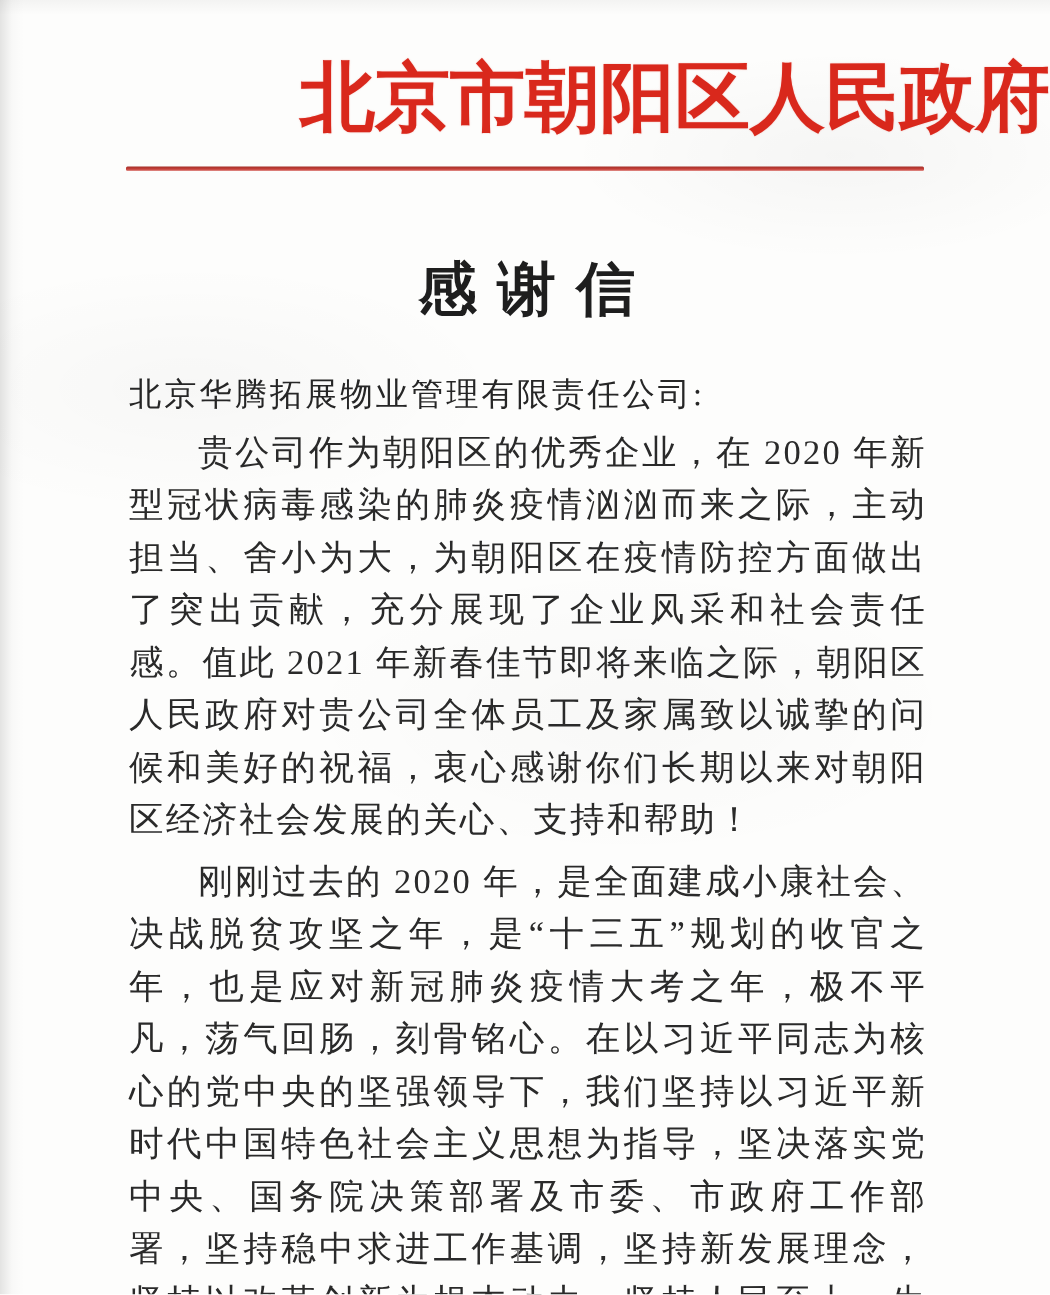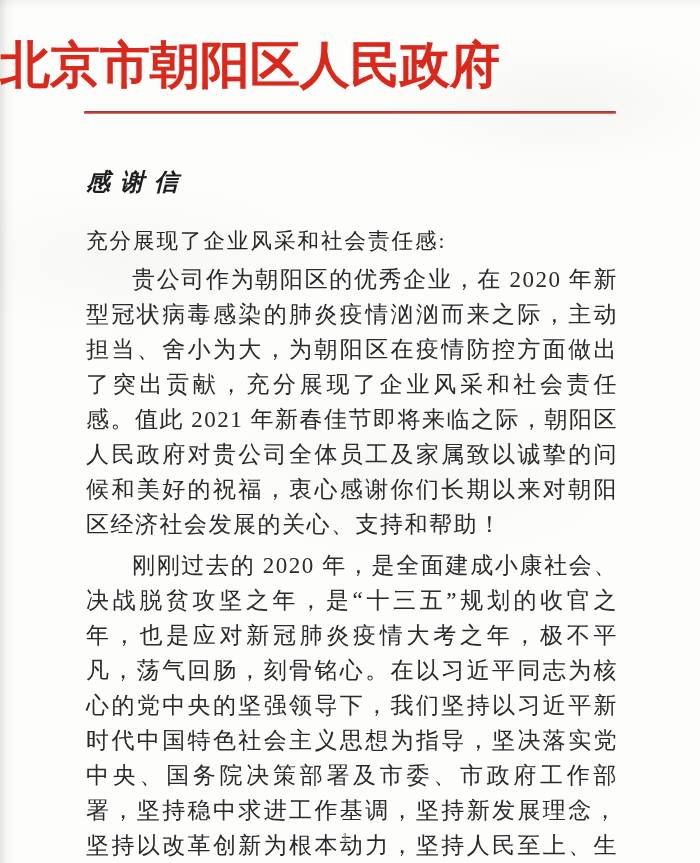--- a/index.html
+++ b/index.html
@@ -21,46 +21,46 @@
       radial-gradient(ellipse 320px 140px at 60% 55%, rgba(0,0,0,0.018), transparent 70%),
       linear-gradient(90deg, rgba(0,0,0,0.10) 0px, rgba(0,0,0,0.02) 8px, rgba(0,0,0,0) 16px),
       linear-gradient(180deg, rgba(0,0,0,0.04) 0px, rgba(0,0,0,0) 10px),
       #fdfdfc;
     overflow: hidden;
   }
   .letterhead {
     padding-top: 38px;
   }
   .org-name {
-    text-align: left;
+    text-align: right;
     font-size: 50px;
     font-weight: bold;
     line-height: 1.1;
     letter-spacing: 0px;
     color: #d9281c;
     text-shadow: 0 0 1px rgba(217,40,28,0.35);
     white-space: nowrap;
   }
   .letterhead-rule {
     width: 532px;
     height: 3px;
     margin: 18px auto 0 auto;
     background: linear-gradient(180deg, #a33029 0%, #c8413a 60%, #e2948f 100%);
     border-radius: 1px;
   }
   .letter {
     padding: 0 82px 0 86px;
   }
   .letter-title {
     margin: 52px 0 0 0;
-    font-size: 24px;
+    text-align: center;
+    font-size: 39px;
     font-weight: bold;
     letter-spacing: 2px;
     color: #1e1e1e;
-    font-style: italic;
   }
   .salutation {
     margin: 28px 0 0 0;
     font-size: 21.5px;
     line-height: 30px;
     letter-spacing: 2px;
     color: #262626;
   }
   .para {
     margin: 6px 0 0 0;
@@ -87,21 +87,21 @@
 <div class="page">
 
   <header class="letterhead">
     <div class="org-name">北京市朝阳区人民政府</div>
     <div class="letterhead-rule"></div>
   </header>
 
   <main class="letter">
     <h1 class="letter-title">感 谢 信</h1>
 
-    <p class="salutation">充分展现了企业风采和社会责任感:</p>
+    <p class="salutation">北京华腾拓展物业管理有限责任公司:</p>
 
     <p class="para">贵公司作为朝阳区的优秀企业，在 2020 年新型冠状病毒感染的肺炎疫情汹汹而来之际，主动担当、舍小为大，为朝阳区在疫情防控方面做出了突出贡献，充分展现了企业风采和社会责任感。值此 2021 年新春佳节即将来临之际，朝阳区人民政府对贵公司全体员工及家属致以诚挚的问候和美好的祝福，衷心感谢你们长期以来对朝阳区经济社会发展的关心、支持和帮助！</p>
 
     <p class="para">刚刚过去的 2020 年，是全面建成小康社会、决战脱贫攻坚之年，是“十三五”规划的收官之年，也是应对新冠肺炎疫情大考之年，极不平凡，荡气回肠，刻骨铭心。在以习近平同志为核心的党中央的坚强领导下，我们坚持以习近平新时代中国特色社会主义思想为指导，坚决落实党中央、国务院决策部署及市委、市政府工作部署，坚持稳中求进工作基调，坚持新发展理念，坚持以改革创新为根本动力，坚持人民至上、生命至上，统筹推进疫情防控和经济社会发展取得重大成果，全区各项事业迈上新台阶，全面建成小康社会胜利在望。</p>
   </main>
 
   <footer>
     <div class="page-number">1</div>
   </footer>
 

